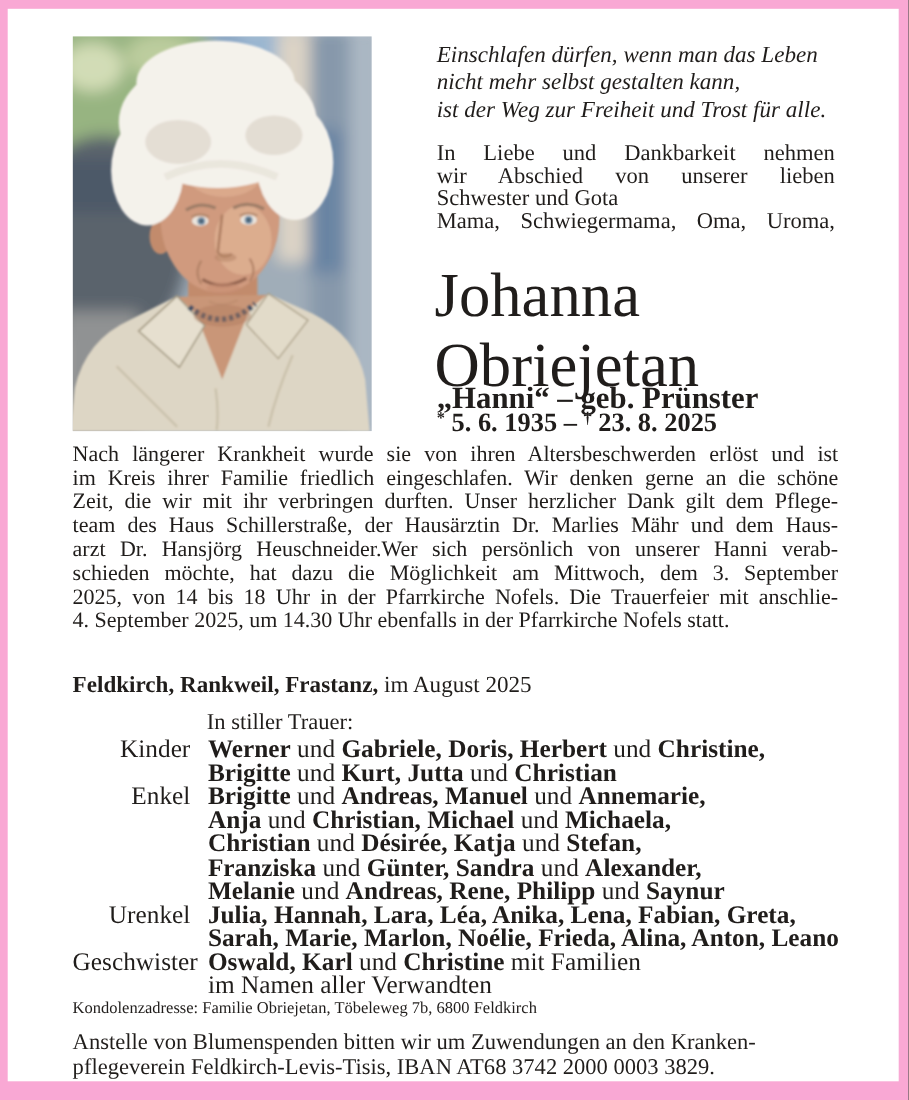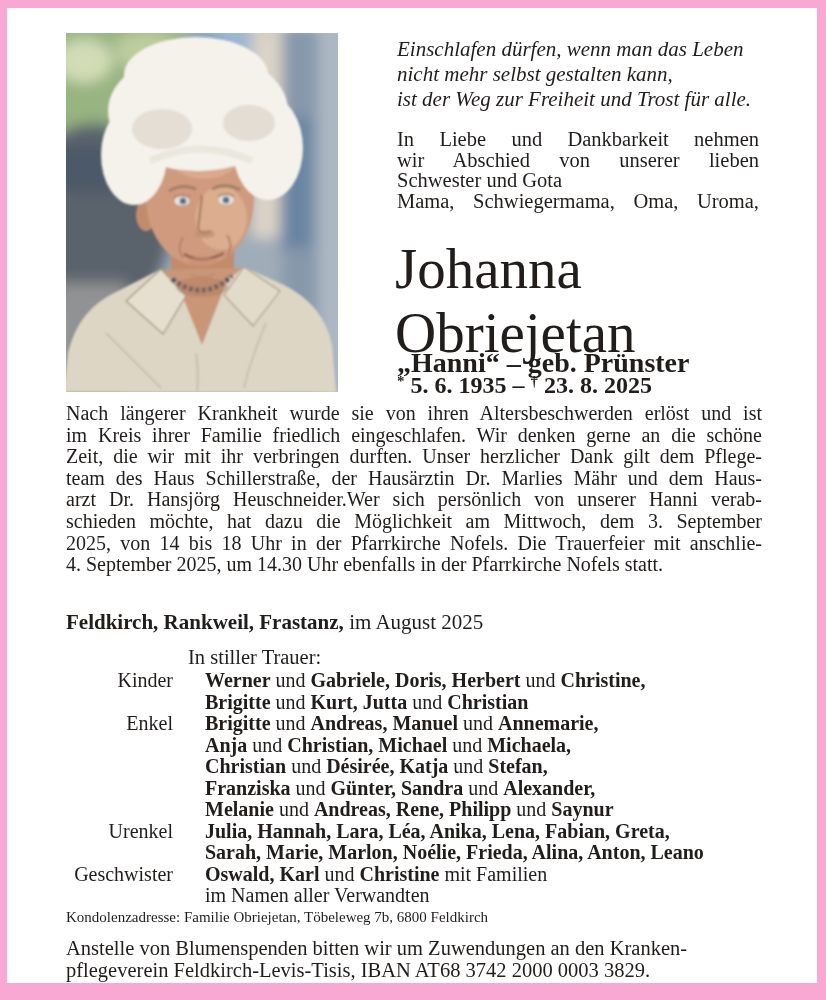--- a/index.html
+++ b/index.html
@@ -16,21 +16,21 @@
   .name{position:absolute;left:388px;top:203px;width:380px;font-size:57px;line-height:64px;letter-spacing:0px;margin-top:26px;}
   .subtitle{position:absolute;left:390px;top:339px;font-size:28px;font-weight:bold;}
   .dates{position:absolute;left:390px;top:364px;font-size:24px;font-weight:bold;}
   .dates .sup{font-size:0.62em;vertical-align:0.5em;}
   
   .obit{position:absolute;left:59px;top:395px;width:696px;font-size:20px;line-height:21.6px;}
   .obit .line{text-align:justify;text-align-last:justify;}
   .obit .line.last{text-align-last:left;}
   .dateline{position:absolute;left:59px;top:602px;font-size:21px;}
   .trauer{position:absolute;left:181px;top:638px;font-size:20.5px;}
-  .family{position:absolute;left:59px;top:662px;width:700px;display:grid;grid-template-columns:107px 1fr;column-gap:32px;font-size:20px;line-height:21.5px;}
+  .family{position:absolute;left:59px;top:662px;width:700px;display:grid;grid-template-columns:107px 1fr;column-gap:16px;font-size:23px;line-height:21.5px;}
   .fam-label{text-align:right;white-space:nowrap;}
   .fam-line{white-space:nowrap;}
   .condolence{position:absolute;left:59px;top:901px;font-size:15px;}
   .donation{position:absolute;left:59px;top:929px;width:700px;font-size:20.5px;line-height:22px;}
   .b{font-weight:bold;text-align:center;}
   .r{font-weight:normal;}
 </style>
 </head>
 <body>
 

